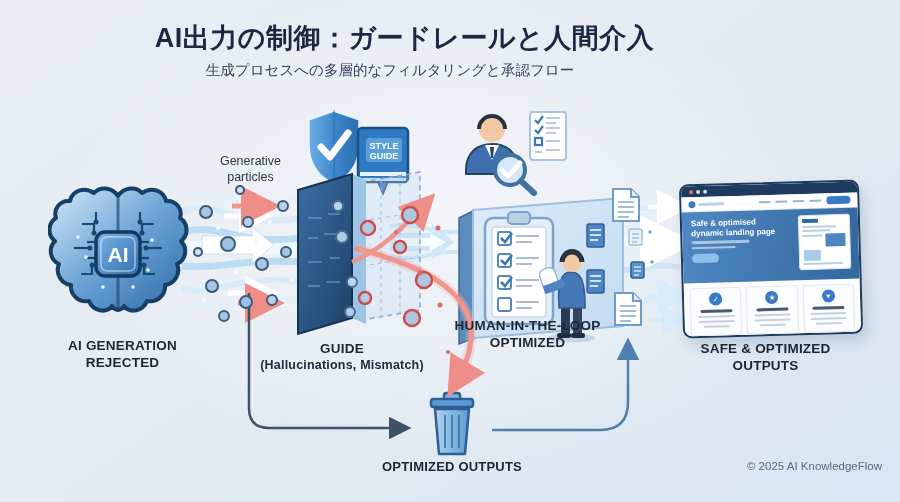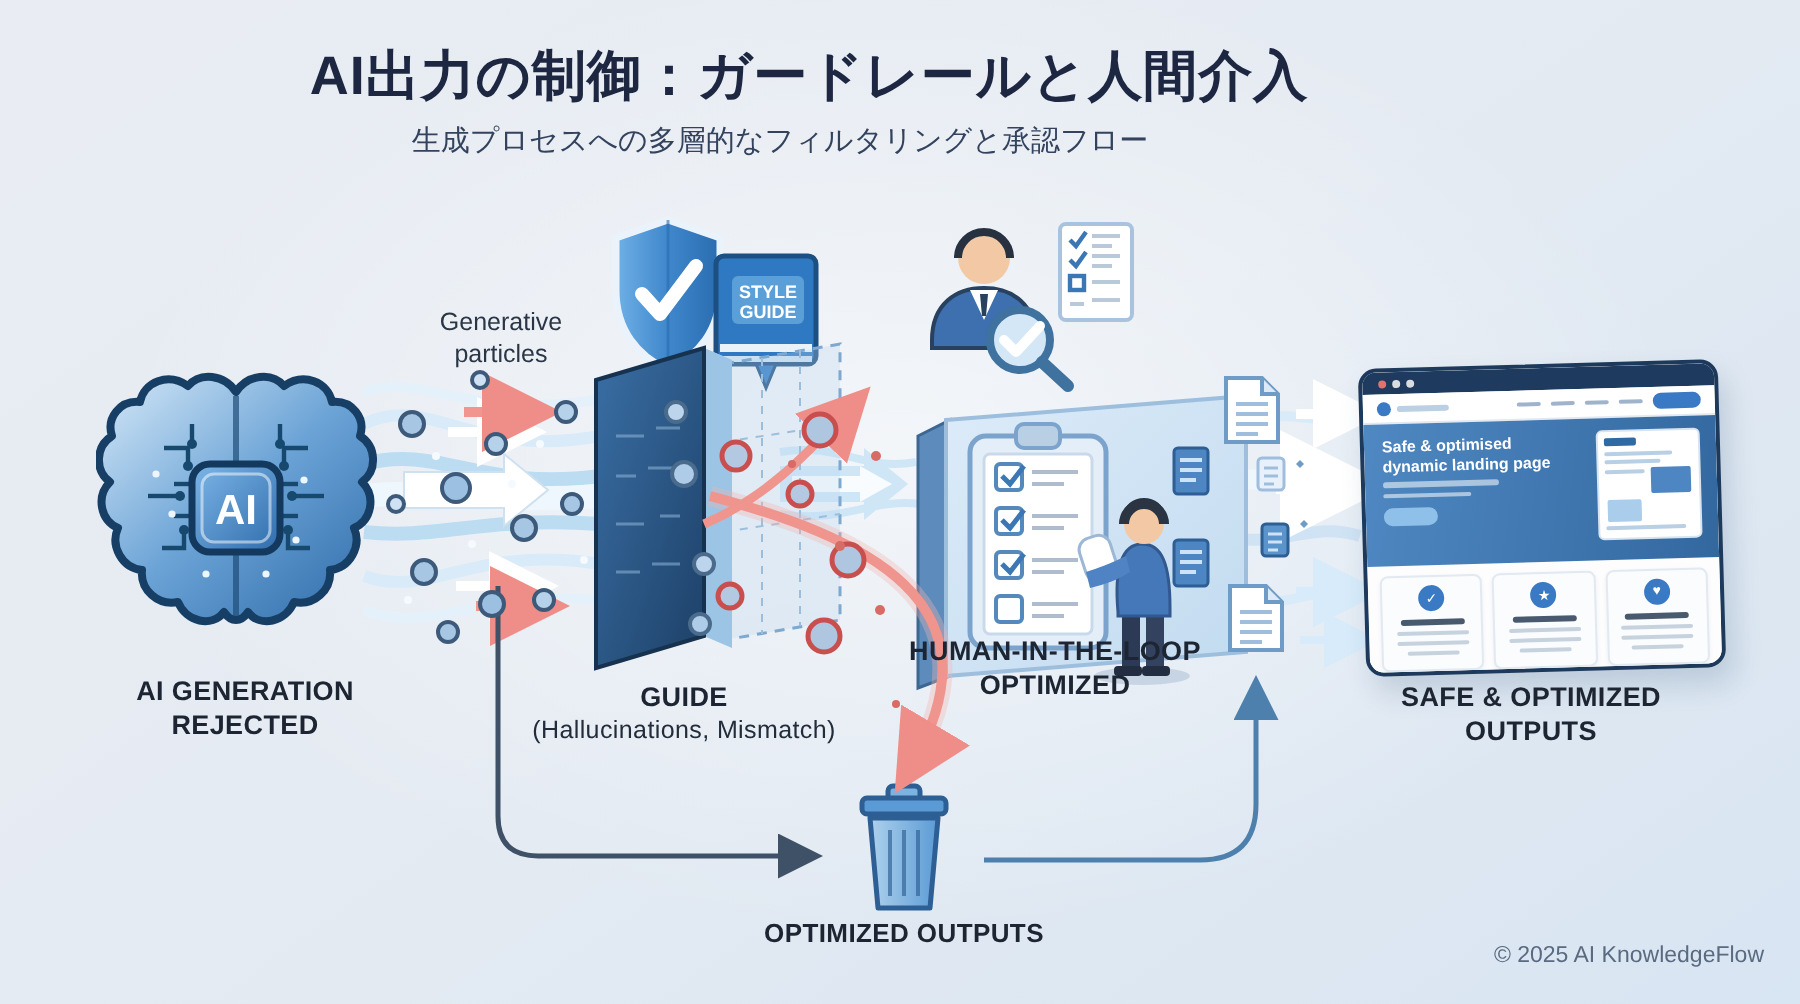--- a/index.html
+++ b/index.html
@@ -6,23 +6,23 @@
   body{font-family:"Liberation Sans",sans-serif;background:#dfe6ef;}
   .canvas{position:relative;width:900px;height:502px;overflow:hidden;
     background:
       radial-gradient(ellipse at 50% 45%, rgba(255,255,255,.55), rgba(255,255,255,0) 62%),
       linear-gradient(145deg,#e9edf3 0%,#e5ebf2 45%,#d8e5f2 100%);}
   .abs{position:absolute;}
   .title{left:0;top:20px;width:809px;text-align:center;font-size:27px;font-weight:bold;
     color:#1d2742;letter-spacing:.5px;}
   .subtitle{left:0;top:61px;width:780px;text-align:center;font-size:14.5px;color:#33435e;}
   .stage-label{font-weight:bold;font-size:13.5px;color:#1d2533;text-align:center;line-height:1.28;letter-spacing:.2px;}
-  .stage-sub{font-weight:normal;font-size:12.5px;color:#222c3a;}
+  .stage-sub{font-weight:bold;font-size:12.5px;color:#222c3a;}
   .soft-label{font-size:12.5px;color:#2a3646;text-align:center;line-height:1.3;}
-  .footer{right:18px;top:472px;font-size:11.5px;color:#5a6a80;}
+  .footer{right:18px;top:460px;font-size:11.5px;color:#5a6a80;}
   svg{display:block;}
   .layer{left:0;top:0;pointer-events:none;}
   
   .browser{left:681px;top:182px;width:176px;height:150px;background:#fff;border:2.5px solid #1d3a5c;
     border-radius:9px;overflow:hidden;transform:rotate(-1.6deg);box-shadow:4px 8px 14px rgba(40,70,110,.18);}
   .b-titlebar{height:11px;background:#1e3a5f;display:flex;align-items:center;gap:3px;padding-left:8px;}
   .b-dot{width:4px;height:4px;border-radius:50%;}
   .b-nav{height:14px;background:#fff;border-bottom:1px solid #e3e9f0;display:flex;align-items:center;padding:0 7px;}
   .b-logo{width:7px;height:7px;border-radius:50%;background:#3a79c3;}
   .b-logobar{width:26px;height:3px;background:#bcd0e4;border-radius:2px;margin-left:3px;}

